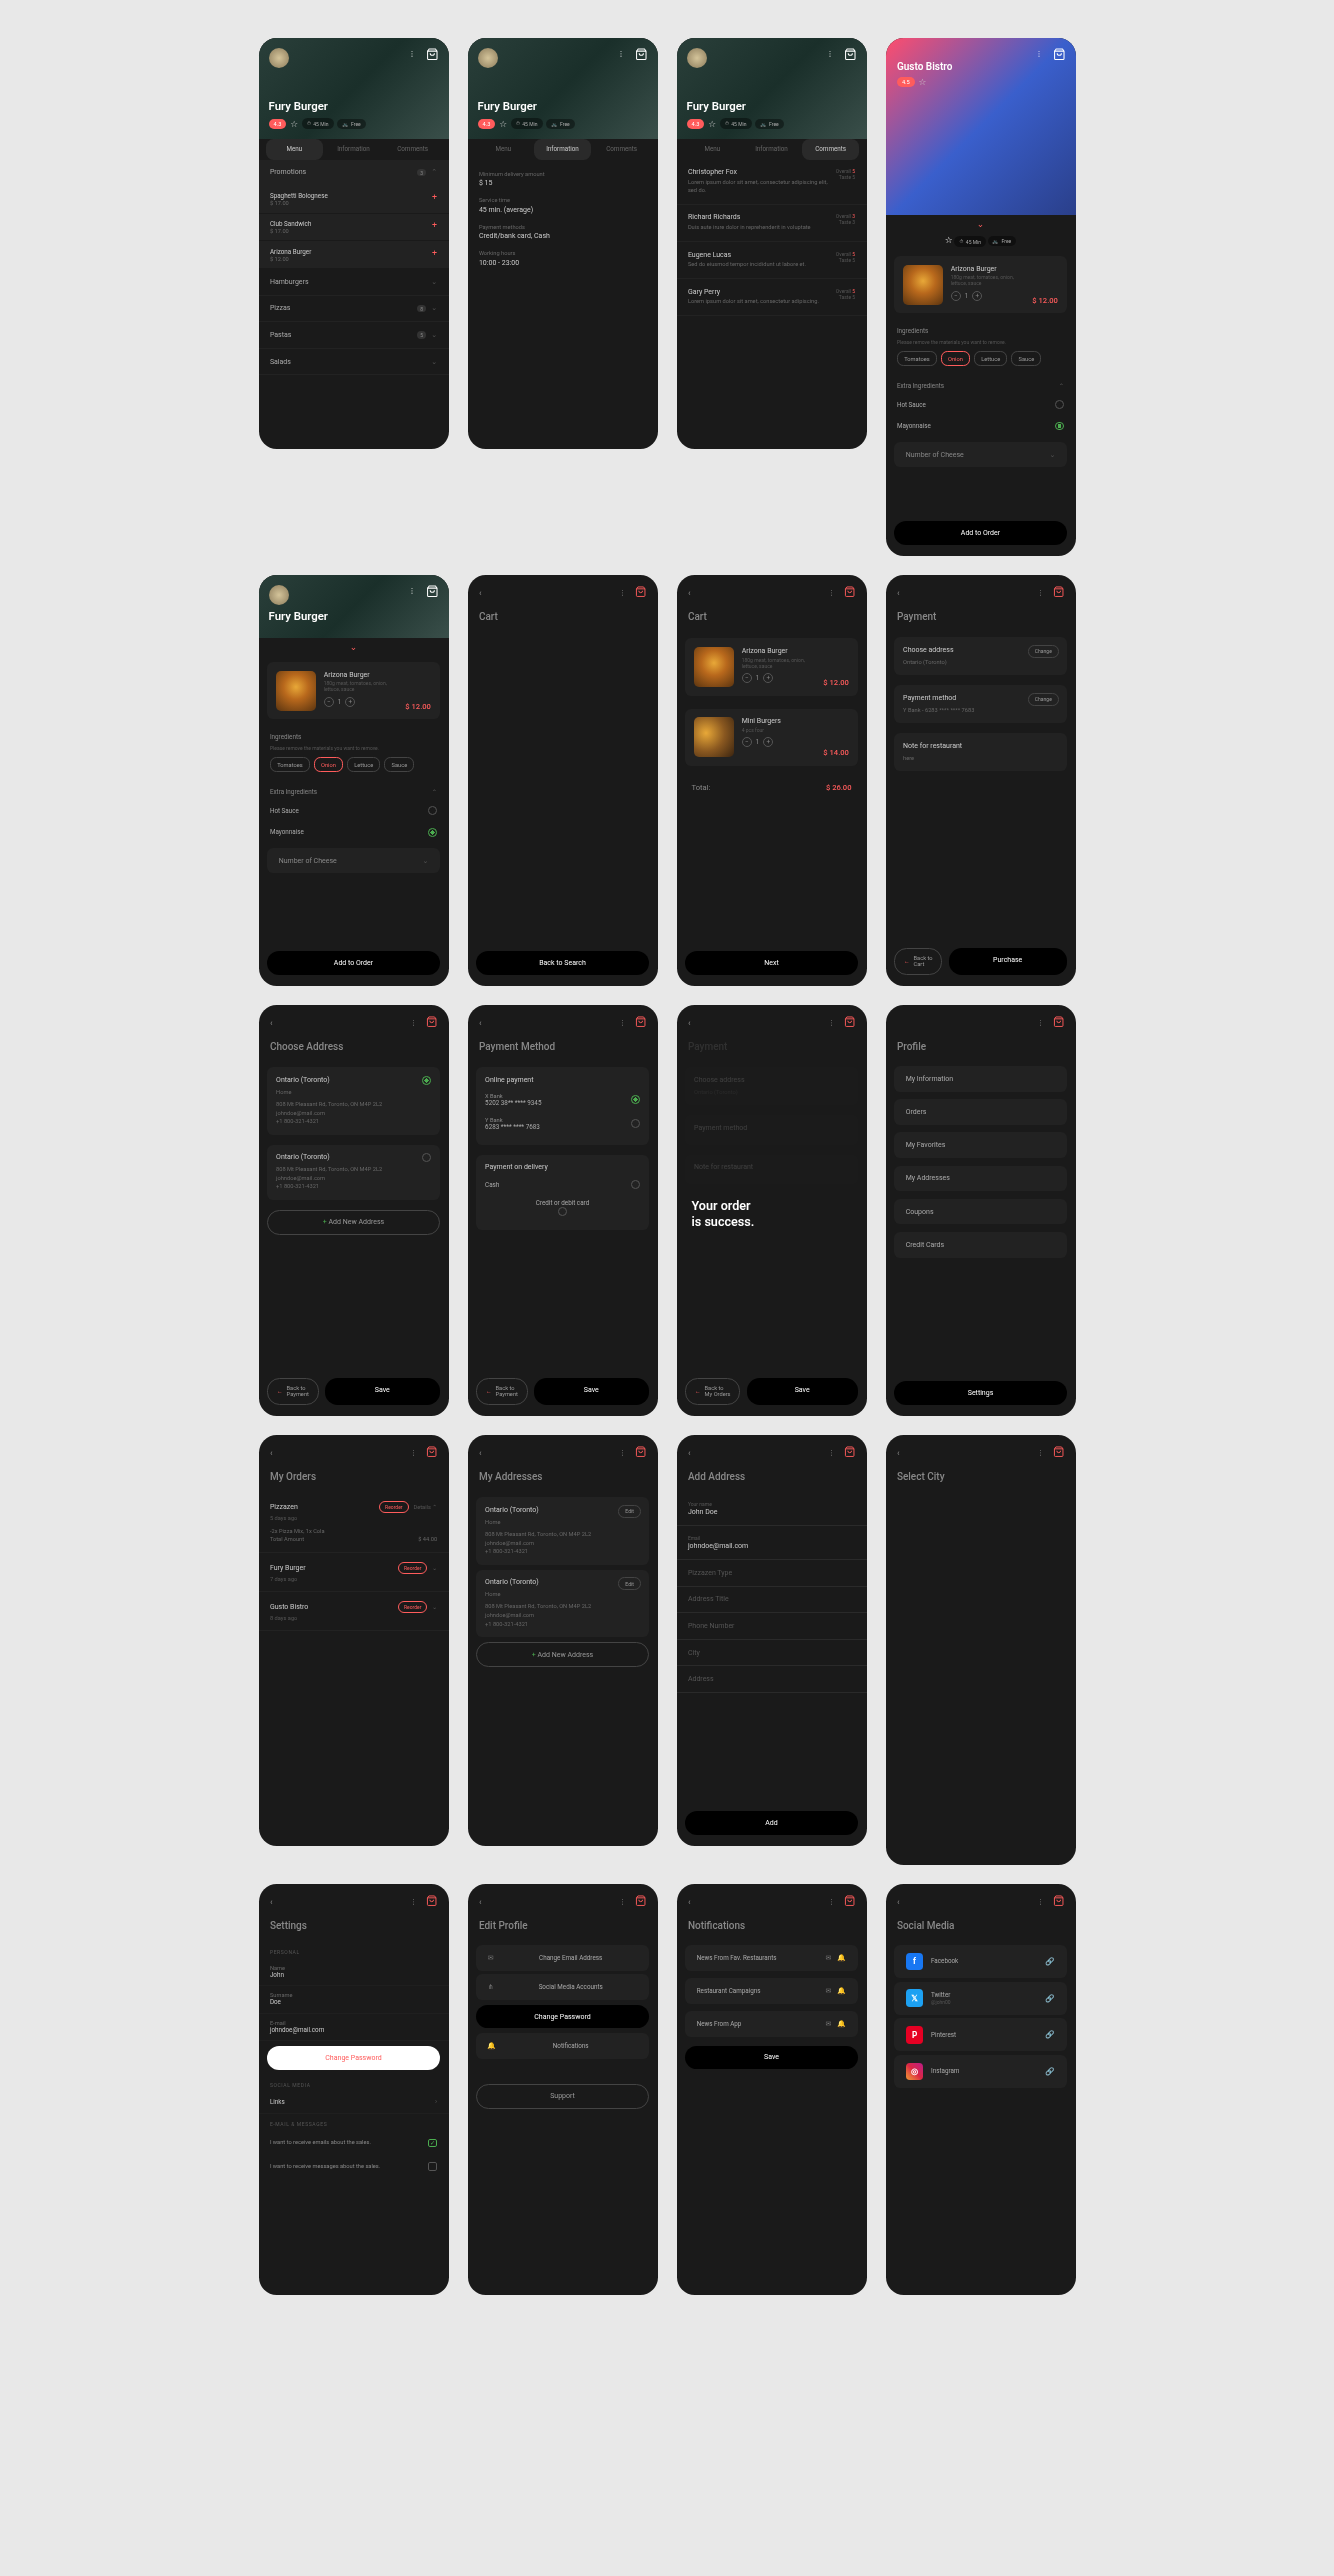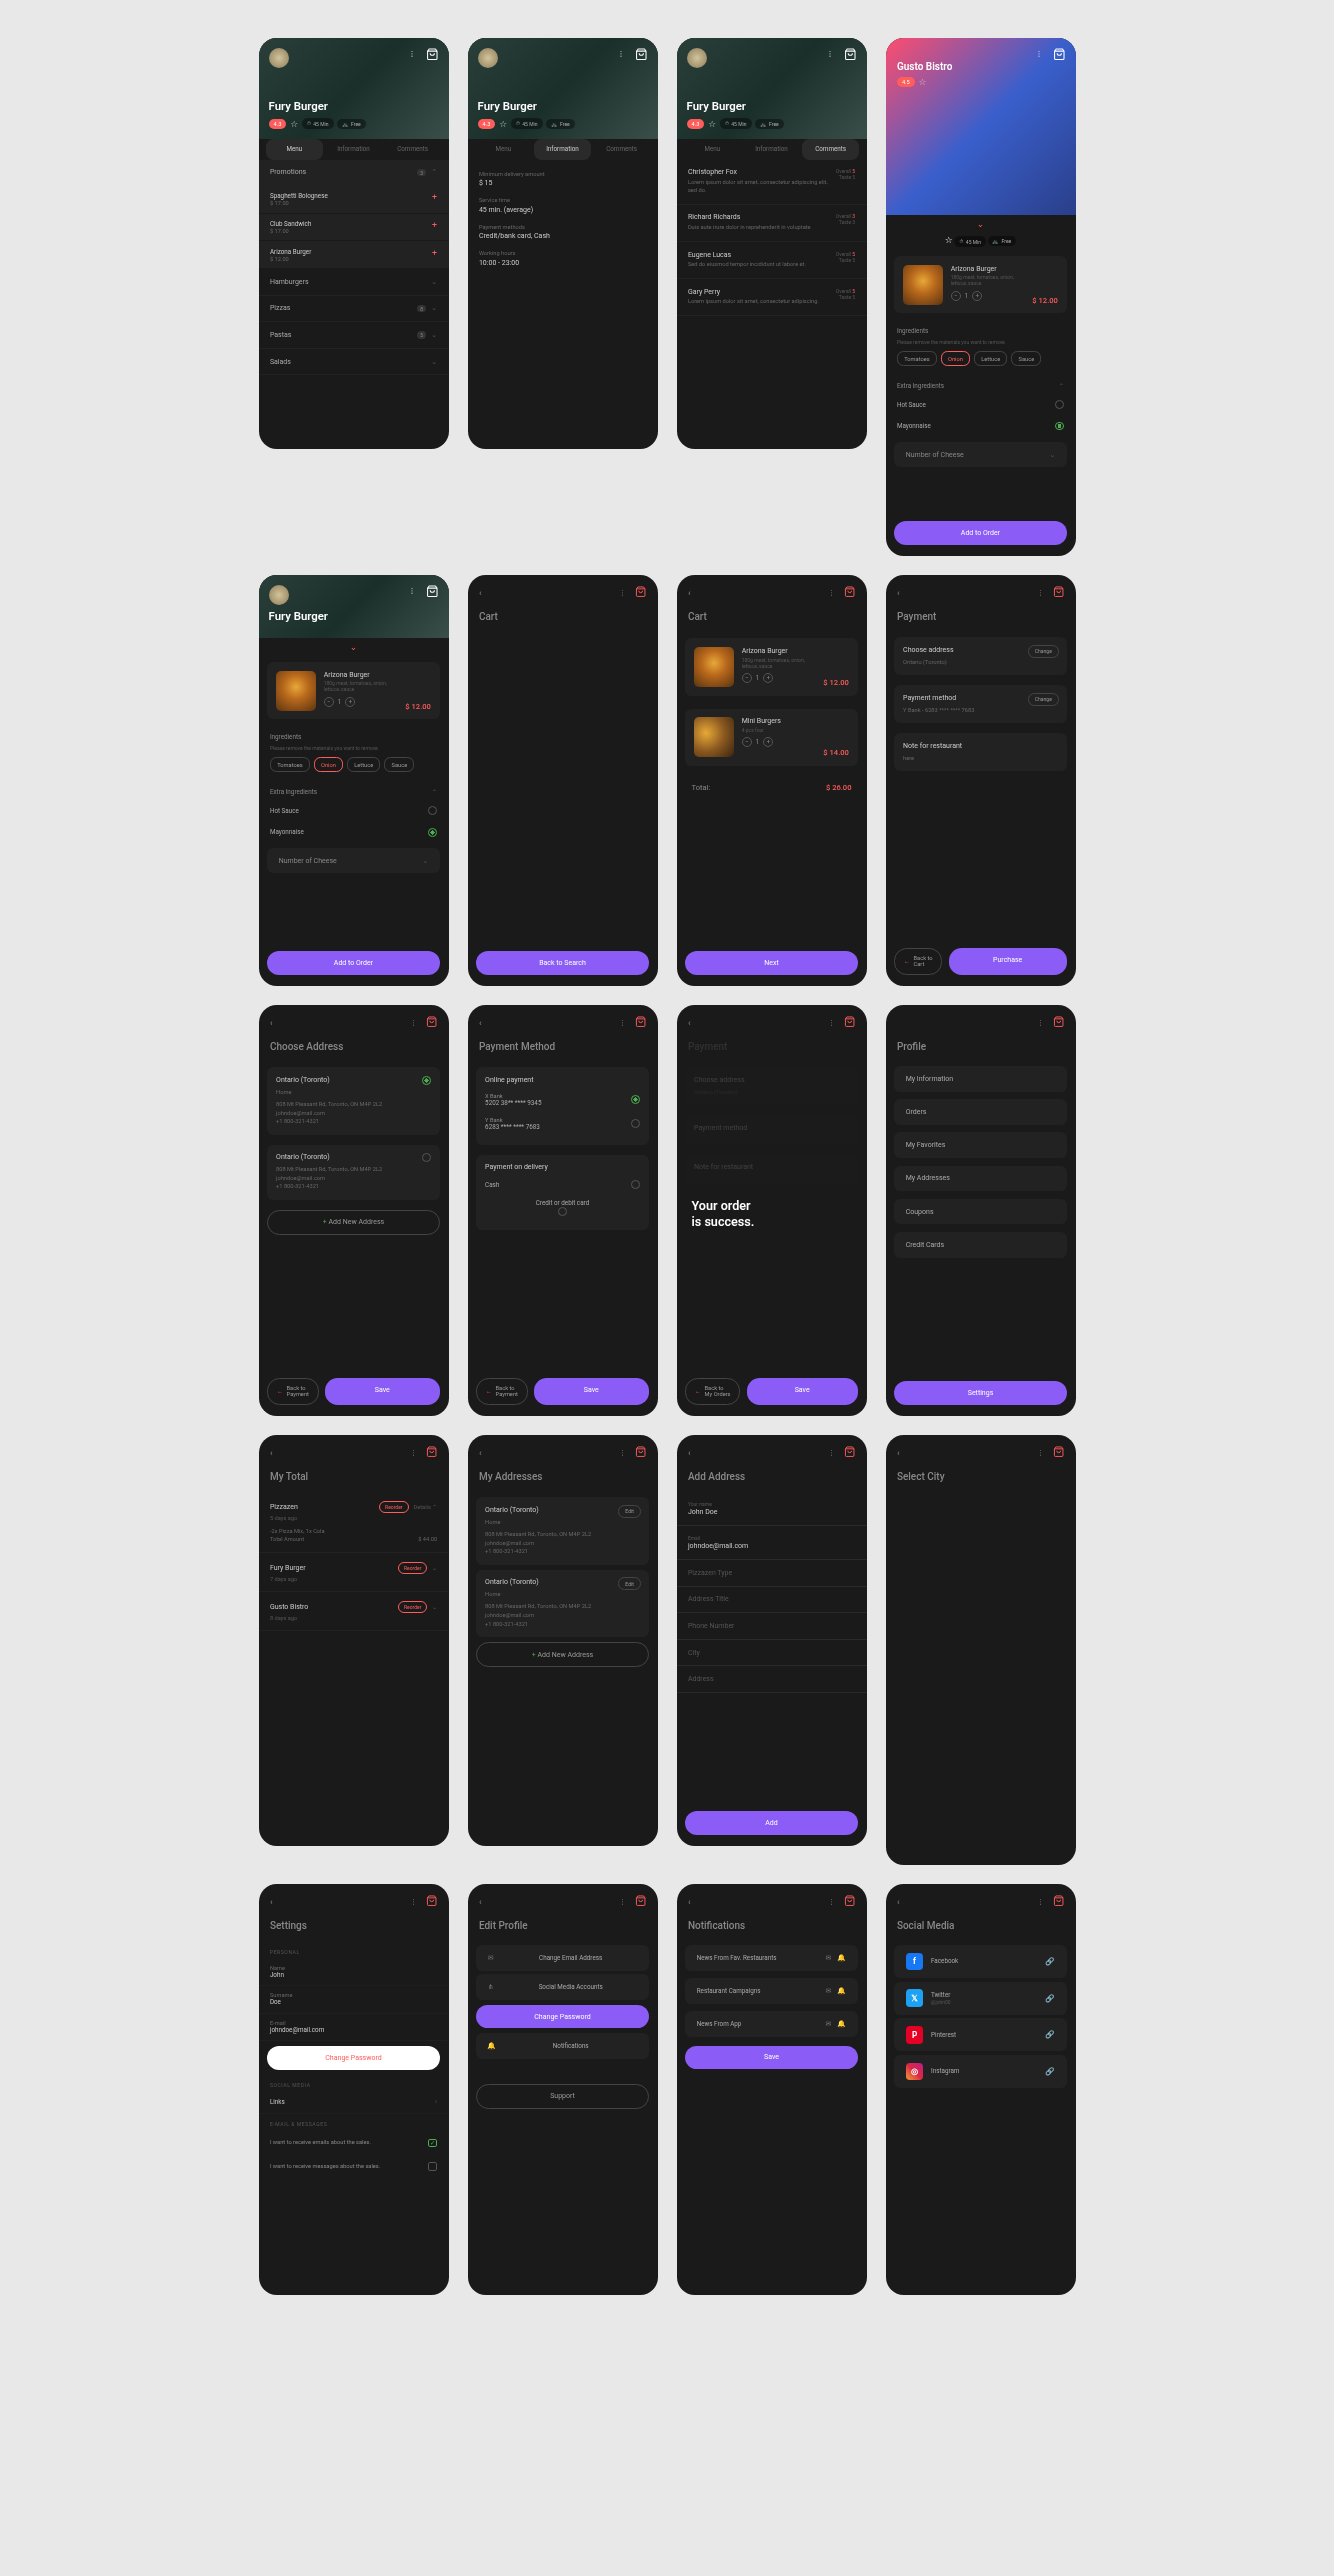--- a/index.html
+++ b/index.html
@@ -79,21 +79,21 @@
 .opt-row { display: flex; justify-content: space-between; padding: 6.3px 11.4px; align-items: center; }
 .opt-label { color: #aaa; font-size: 6.3px; }
 .radio { width: 8.8px; height: 8.8px; border: 0.9px solid #555; border-radius: 50%; }
 .radio.checked { border-color: #4caf50; background: radial-gradient(circle, #4caf50 40%, transparent 45%); }
 .check { width: 8.8px; height: 8.8px; border: 0.9px solid #4caf50; border-radius: 1.9px; display: flex; align-items: center; justify-content: center; color: #4caf50; font-size: 6.3px; }
 
 .select-row { display: flex; justify-content: space-between; padding: 8.8px 11.4px; background: #222; margin: 5px 8.8px; border-radius: 6.3px; cursor: pointer; }
 
 
 .btn { border-radius: 12.6px; padding: 7.6px; text-align: center; font-size: 7px; cursor: pointer; margin: 5px 8.8px; }
-.btn.primary { background: #8b5cf6; color: #fff; }
+.btn.primary { background: #000000; color: #fff; }
 .btn.white { background: #fff; color: #ff5c5c; }
 .btn.outline { border: 0.6px solid #444; color: #999; }
 .btn-row { display: flex; gap: 6.3px; padding: 0 8.8px; margin-top: auto; margin-bottom: 11.4px; }
 .btn-row .btn { margin: 0; flex: 1; }
 .btn-row .back-btn { flex: 0 0 auto; border: 0.6px solid #444; border-radius: 12.6px; padding: 6.3px 8.8px; display: flex; gap: 3.8px; align-items: center; font-size: 5.7px; color: #999; cursor: pointer; }
 .btn-row .back-btn .arr { color: #ff5c5c; }
 .footer-btn { margin-top: auto; margin-bottom: 11.4px; }
 
 
 .empty { flex: 1; display: flex; align-items: center; padding: 0 15px; }
@@ -723,21 +723,21 @@
   <div class="simple-header">
         <span class="back-arrow">‹</span>
         <div class="header-right">
           <span class="dots">⋮</span>
           <span><svg class="icon-svg" viewBox="0 0 24 24" fill="none" stroke="#ff5c5c" stroke-width="2">
               <path d="M6 2L3 6v14a2 2 0 002 2h14a2 2 0 002-2V6l-3-4z"></path>
               <path d="M3 6h18M16 10a4 4 0 01-8 0"></path>
             </svg></span>
         </div>
       </div>
-  <div class="page-title">My Total</div>
+  <div class="page-title">My Orders</div>
   <div class="content">
     <div class="order-card">
       <div class="order-top">
             <span class="order-name">Pizzazen</span>
             <div style="display:flex;gap:5px;align-items:center;">
               <span class="reorder">Reorder</span>
               <span class="order-expand"><span>Details</span> ⌃</span>
             </div>
           </div>
       <div class="order-sub">5 days ago</div>

